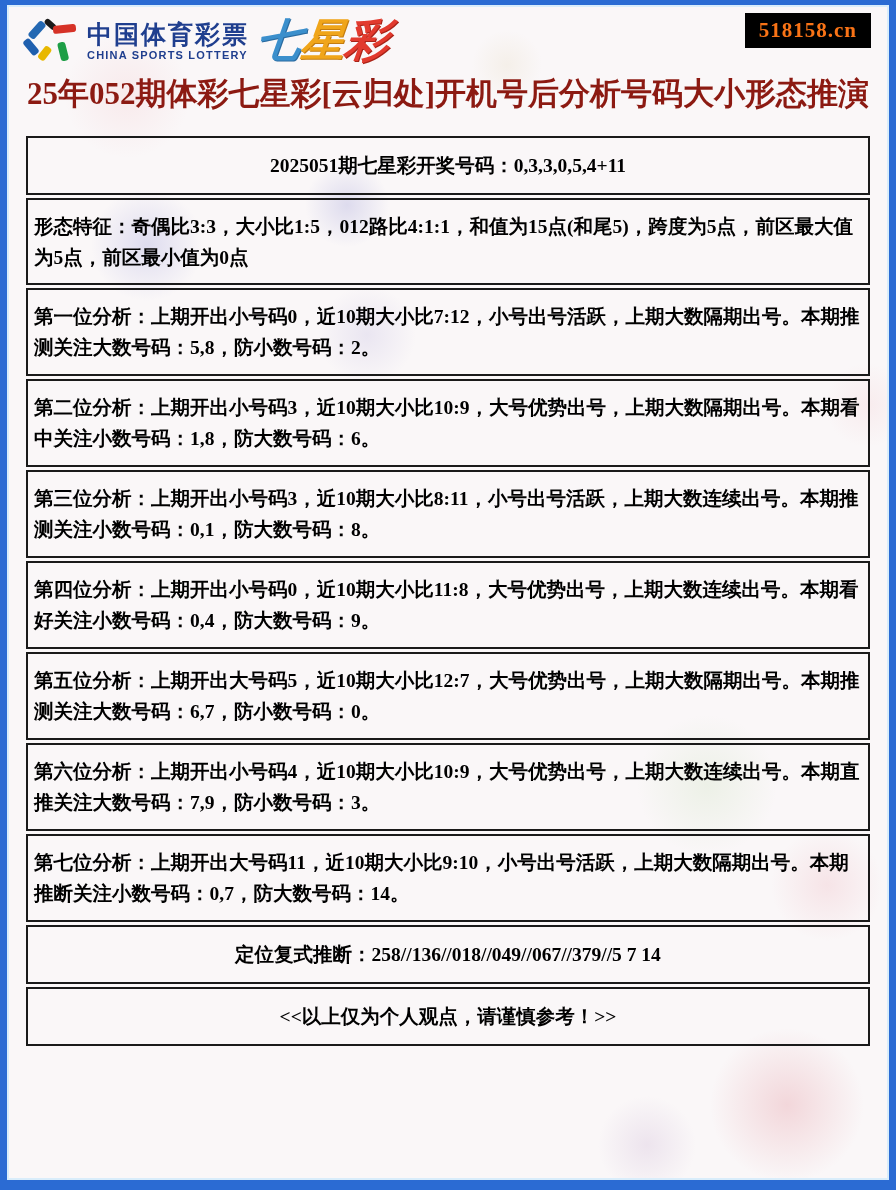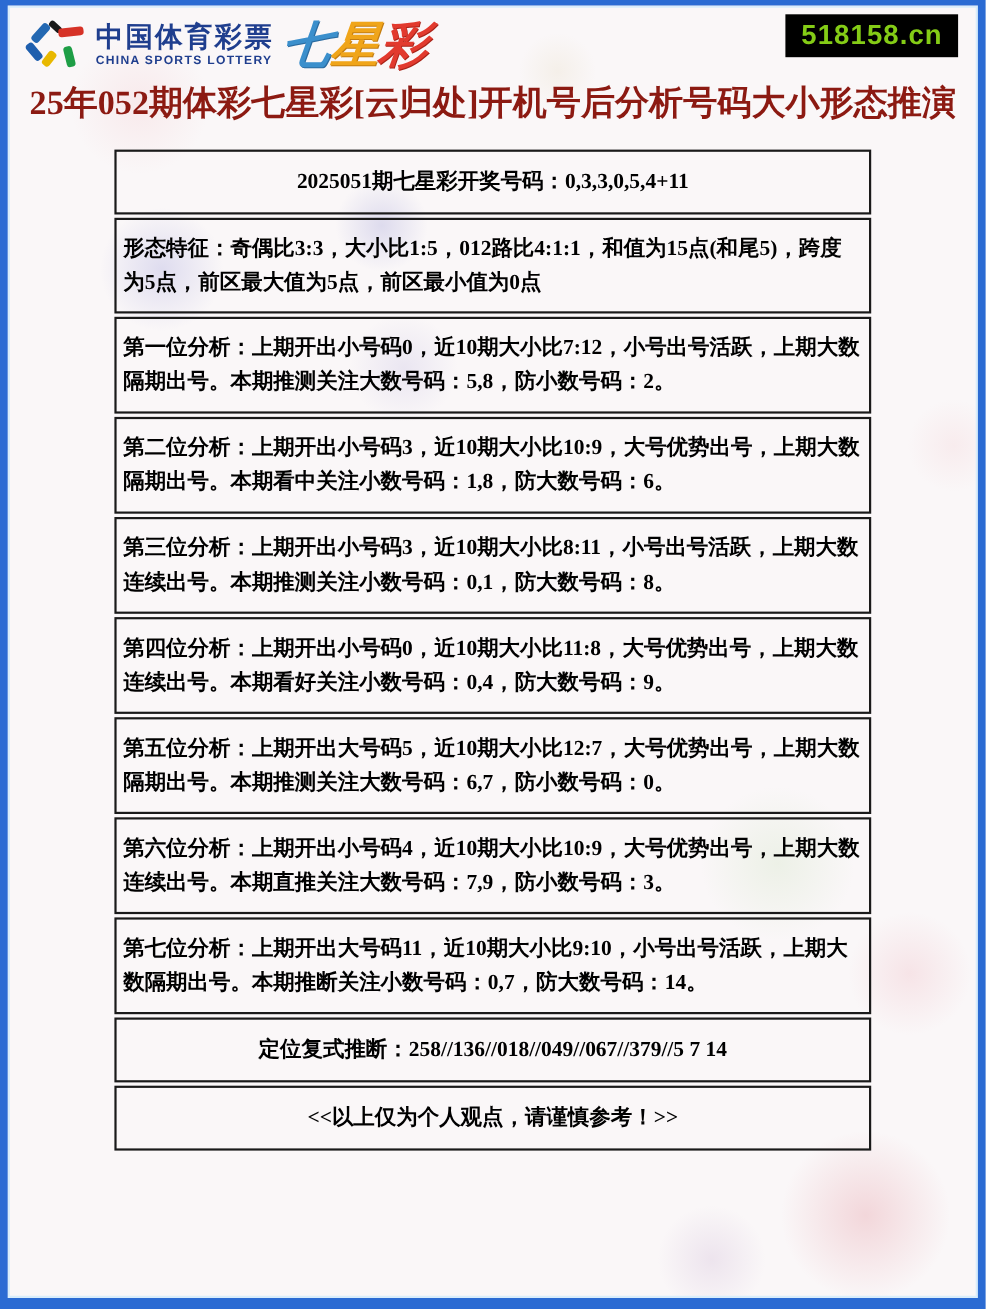--- a/index.html
+++ b/index.html
@@ -57,39 +57,39 @@
   .brand { margin-left: 8px; font-style: italic; font-weight: bold; font-size: 44px; line-height: 1; white-space: nowrap; }
   .brand span { display: inline-block; transform: skewX(-6deg); }
   .brand .b1 { color: #3b8fcc; text-shadow: 1px 1px 0 #2b6ba0; }
   .brand .b2 { color: #f0a51a; text-shadow: 1px 1px 0 #c47d10; }
   .brand .b3 { color: #e23a2e; text-shadow: 1px 1px 0 #a82318; }
   .site-badge {
     position: absolute;
     top: 8px;
     right: 18px;
     background: #000000;
-    color: #84cc16;
-    font-family: Liberation Sans, sans-serif;
+    color: #f97316;
+    font-family: Liberation Serif, serif;
     font-weight: bold;
-    font-size: 25px;
+    font-size: 21px;
     padding: 5px 14px;
     letter-spacing: 1px;
   }
   .page-title {
     margin-top: 8px;
     text-align: center;
     color: #8c1a12;
     font-weight: bold;
     font-size: 31px;
     letter-spacing: 0px;
     font-family: "Liberation Serif", serif;
     white-space: nowrap;
   }
   .boxes {
-    width: 688px;
+    width: 844px;
     margin: 21px auto 0 auto;
   }
   .box {
     border: 2px solid #1a1a1a;
     margin-bottom: 3px;
     display: flex;
     flex-direction: column;
     justify-content: center;
     font-weight: bold;
     font-size: 19.5px;

